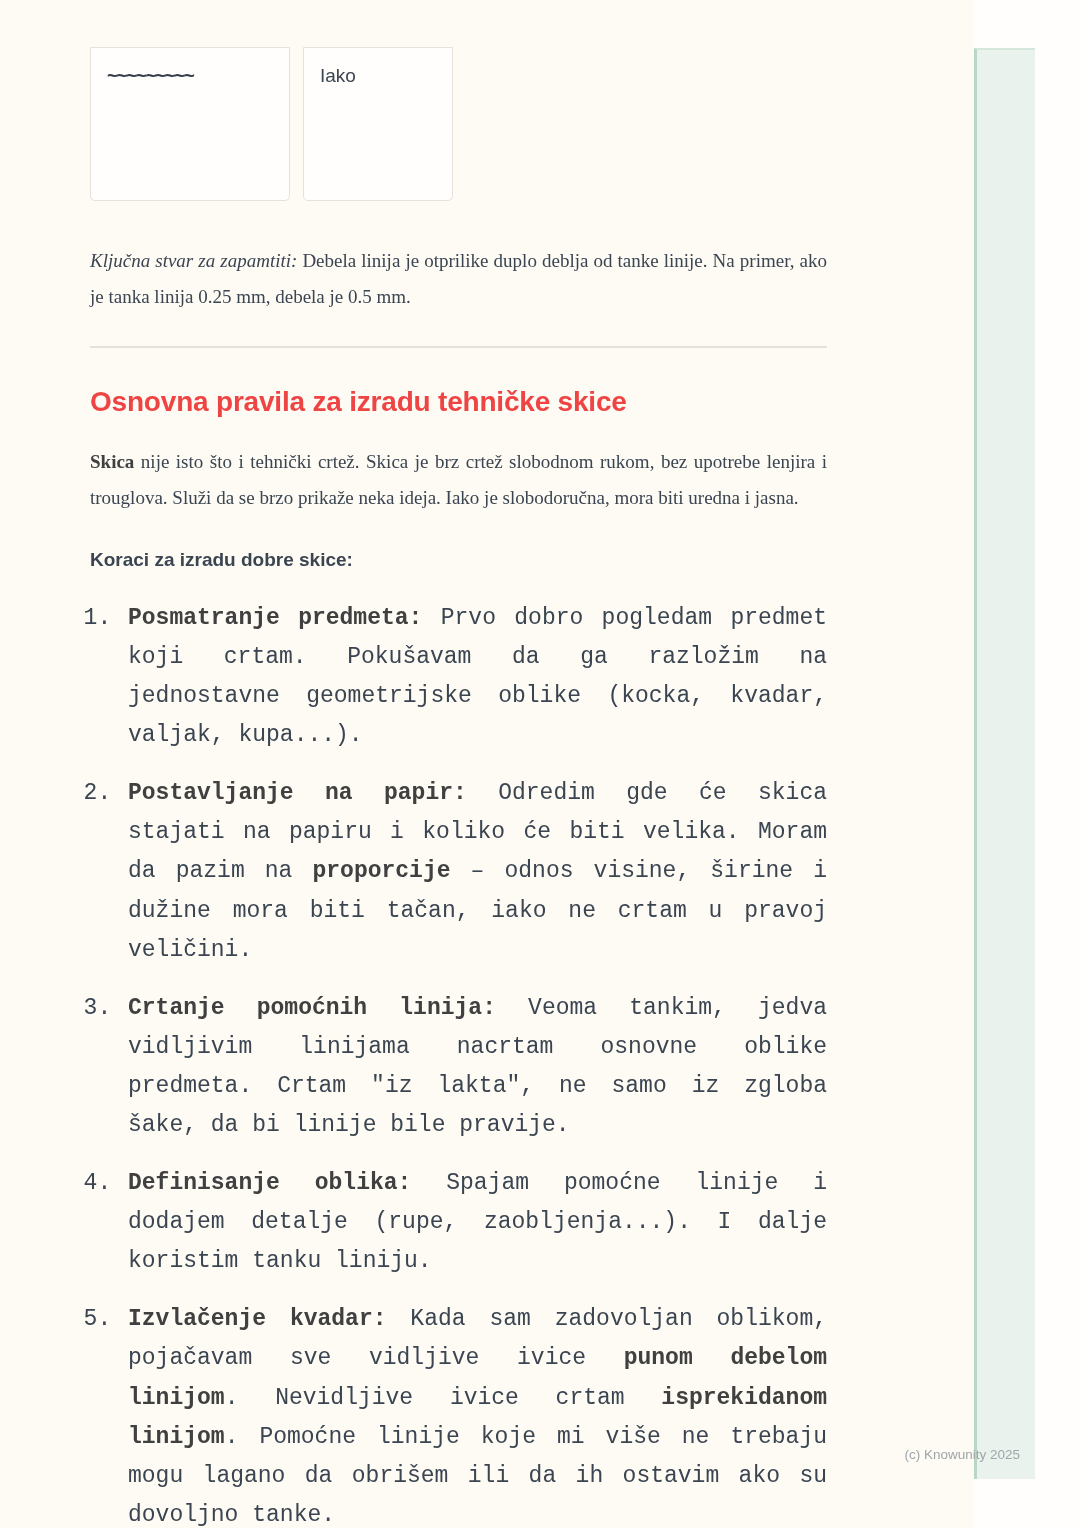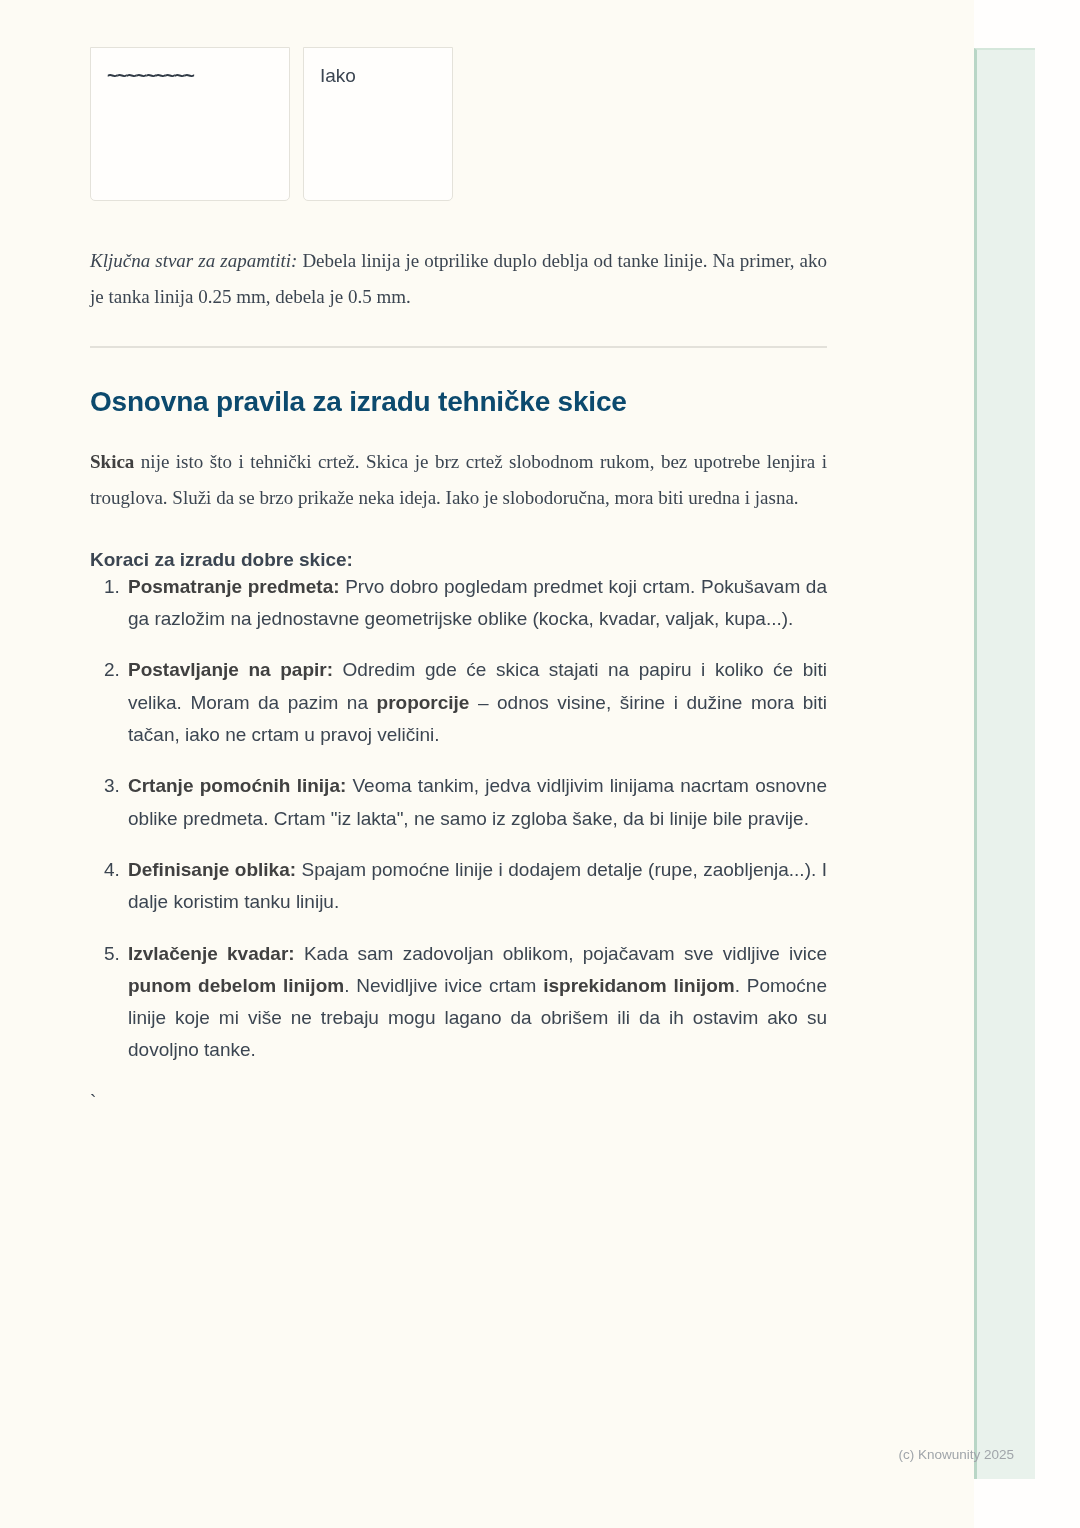--- a/index.html
+++ b/index.html
@@ -64,63 +64,65 @@
   }
   .key-note { margin-bottom: 30px; }
 
   hr.divider {
     border: none;
     border-top: 2px solid #e3e1da;
     margin: 0 0 38px 0;
   }
 
   h2.section-heading {
-    color: #0c4a6e;
+    color: #ef4444;
     font-size: 28px;
     font-weight: 700;
     letter-spacing: -0.2px;
     margin-bottom: 26px;
   }
   h3.example-heading {
     color: #2bb287;
     font-size: 23.5px;
     font-weight: 700;
     margin-top: 30px;
     margin-bottom: 24px;
   }
 
   .intro { margin-bottom: 32px; }
 
   .steps-heading {
     font-size: 19px;
     font-weight: 700;
+    margin-bottom: 28px;
   }
 
   ol.steps-list {
     padding-left: 35px;
     margin-bottom: 14px;
   }
   ol.steps-list li {
-    font-size: 19px;
+    font-size: 23px;
     line-height: 1.7;
     text-align: justify;
     margin-bottom: 19px;
     padding-left: 3px;
+    font-family: Liberation Mono, monospace;
   }
   b { font-weight: 700; color: #404040; }
   i { font-style: italic; }
 
   .placeholder-tick {
     font-size: 19px;
     line-height: 1.7;
   }
 
   .copyright {
     position: absolute;
-    right: 66px;
+    right: 60px;
     bottom: 66px;
     font-size: 13.5px;
     color: #a0a5aa;
     z-index: 2;
   }
 </style>
 </head>
 <body>
 
 <div class="edge-area">

